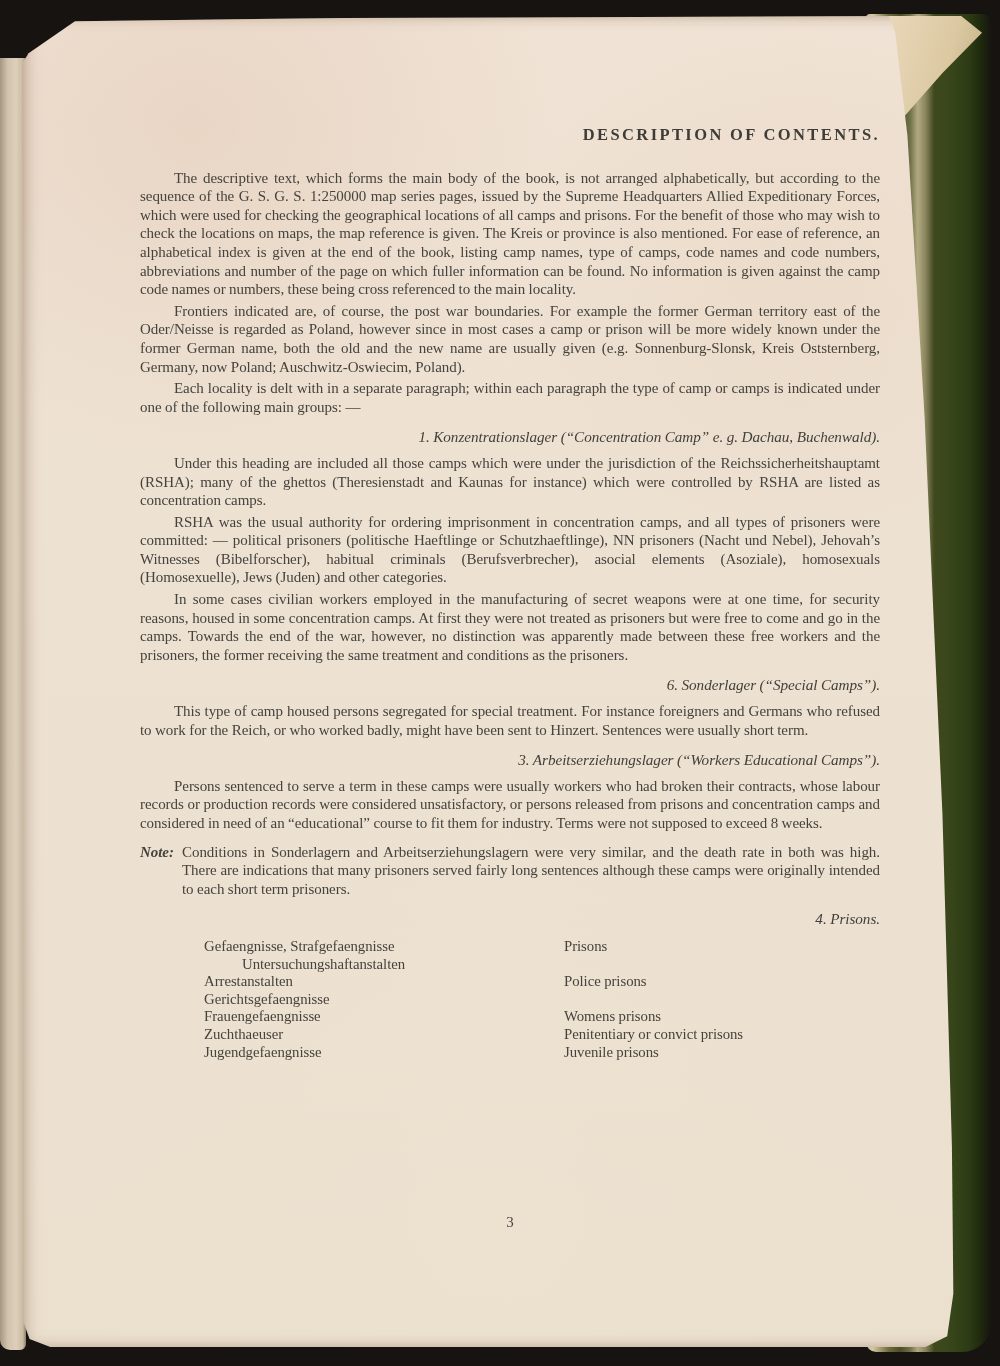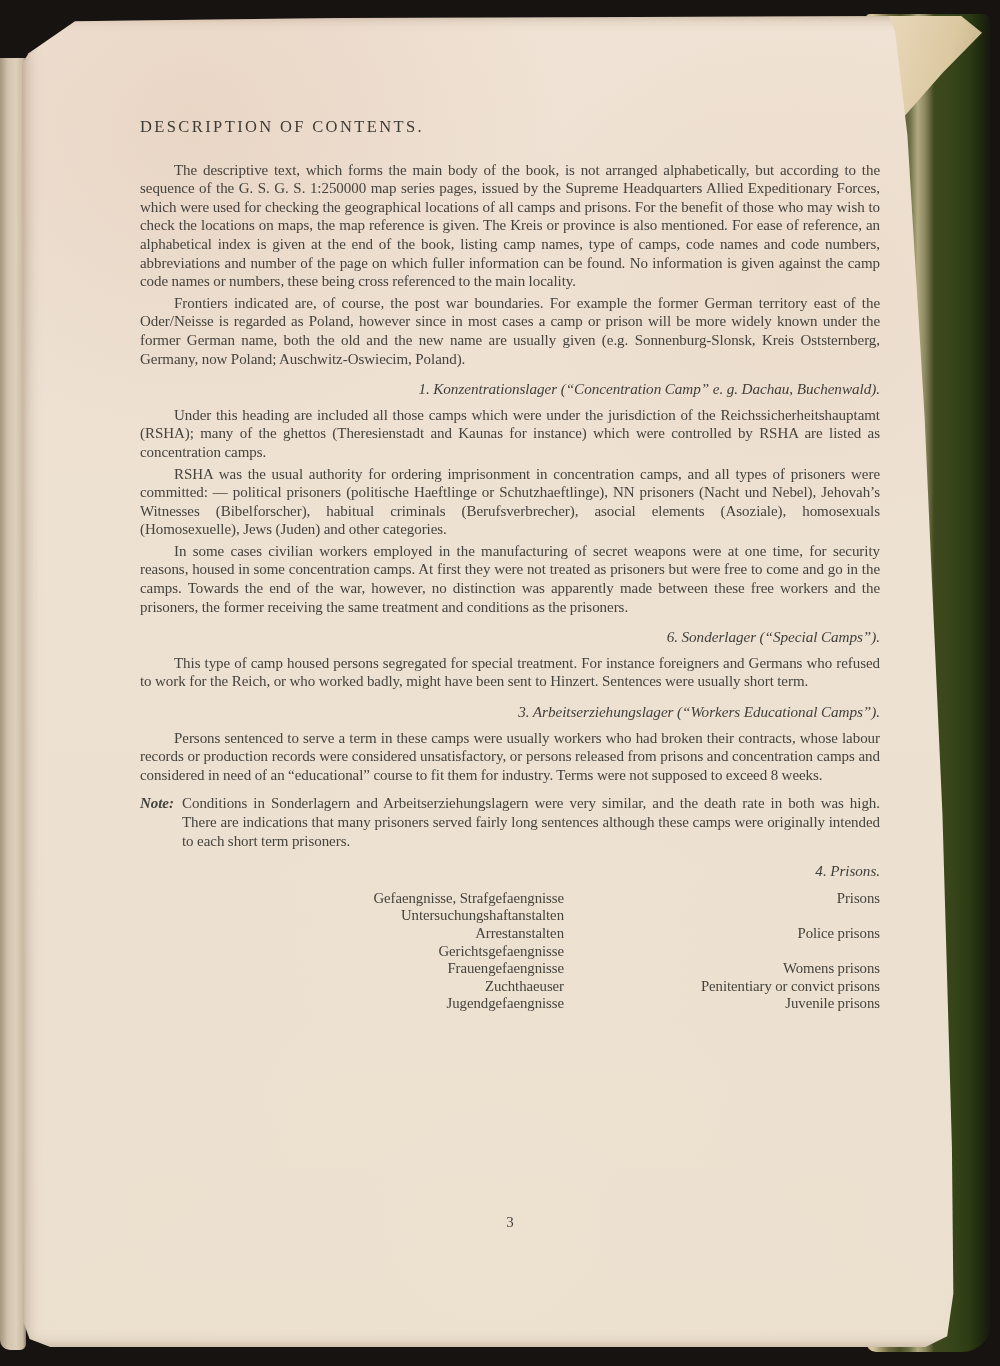--- a/index.html
+++ b/index.html
@@ -70,25 +70,25 @@
     width: 740px;
     font-size: 15px;
     line-height: 18.6px;
     letter-spacing: -0.05px;
     word-spacing: -0.2px;
     text-align: justify;
   }
 
   .title {
     font-size: 16.5px;
-    font-weight: normal;
+    font-weight: bold;
     letter-spacing: 2.4px;
-    text-align: left;
+    text-align: right;
     color: #3e3c36;
-    margin: 4px 0 24px 0;
+    margin: 12px 0 24px 0;
   }
 
   p.body {
     margin: 0 0 3px 0;
     text-indent: 34px;
   }
 
   h2.section-heading {
     font-size: 15.2px;
     font-weight: normal;
@@ -109,21 +109,21 @@
     font-style: italic;
     font-weight: bold;
   }
 
   .prison-table {
     margin: 9px 0 0 64px;
     font-size: 14.8px;
     line-height: 17.6px;
     text-align: left;
   }
-  .prow { display: flex; text-align: right; }
+  .prow { display: flex; }
   .gcell { width: 360px; }
   .gcell.gindent { width: 322px; padding-left: 38px; }
   .ecell { flex: 1; }
 
   .page-number {
     position: absolute;
     left: 118px; top: 1198px;
     width: 740px;
     text-align: center;
     font-size: 15px;
@@ -137,20 +137,21 @@
 <div class="fore-edge"></div>
 <div class="corner-wedge"></div>
 
 <div class="book-page">
   <div class="content">
 
     <h1 class="title">DESCRIPTION OF CONTENTS.</h1>
 
     <p class="body">The descriptive text, which forms the main body of the book, is not arranged alphabetically, but according to the sequence of the G. S. G. S. 1:250000 map series pages, issued by the Supreme Headquarters Allied Expeditionary Forces, which were used for checking the geographical locations of all camps and prisons.  For the benefit of those who may wish to check the locations on maps, the map reference is given.  The Kreis or province is also mentioned.  For ease of reference, an alphabetical index is given at the end of the book, listing camp names, type of camps, code names and code numbers, abbreviations and number of the page on which fuller information can be found.  No information is given against the camp code names or numbers, these being cross referenced to the main locality.</p>
     <p class="body">Frontiers indicated are, of course, the post war boundaries.  For example the former German territory east of the Oder/Neisse is regarded as Poland, however since in most cases a camp or prison will be more widely known under the former German name, both the old and the new name are usually given (e.g. Sonnenburg-Slonsk, Kreis Oststernberg, Germany, now Poland; Auschwitz-Oswiecim, Poland).</p>
+    <p class="body">Each locality is delt with in a separate paragraph; within each paragraph the type of camp or camps is indicated under one of the following main groups: —</p>
 
     <h2 class="section-heading">1.  Konzentrationslager (“Concentration Camp” e. g. Dachau, Buchenwald).</h2>
     <p class="body">Under this heading are included all those camps which were under the jurisdiction of the Reichssicherheitshauptamt (RSHA); many of the ghettos (Theresienstadt and Kaunas for instance) which were controlled by RSHA are listed as concentration camps.</p>
     <p class="body">RSHA was the usual authority for ordering imprisonment in concentration camps, and all types of prisoners were committed: — political prisoners (politische Haeftlinge or Schutzhaeftlinge), NN prisoners (Nacht und Nebel), Jehovah’s Witnesses (Bibelforscher), habitual criminals (Berufsverbrecher), asocial elements (Asoziale), homosexuals (Homosexuelle), Jews (Juden) and other categories.</p>
     <p class="body">In some cases civilian workers employed in the manufacturing of secret weapons were at one time, for security reasons, housed in some concentration camps. At first they were not treated as prisoners but were free to come and go in the camps.  Towards the end of the war, however, no distinction was apparently made between these free workers and the prisoners, the former receiving the same treatment and conditions as the prisoners.</p>
 
     <h2 class="section-heading">6.  Sonderlager (“Special Camps”).</h2>
     <p class="body">This type of camp housed persons segregated for special treatment.  For instance foreigners and Germans who refused to work for the Reich, or who worked badly, might have been sent to Hinzert. Sentences were usually short term.</p>
 
     <h2 class="section-heading">3.  Arbeitserziehungslager (“Workers Educational Camps”).</h2>

